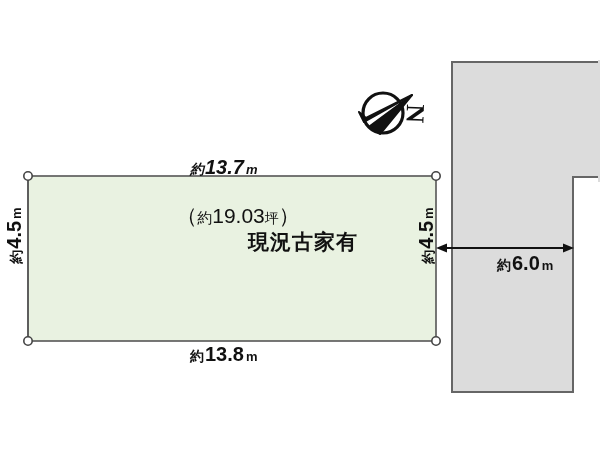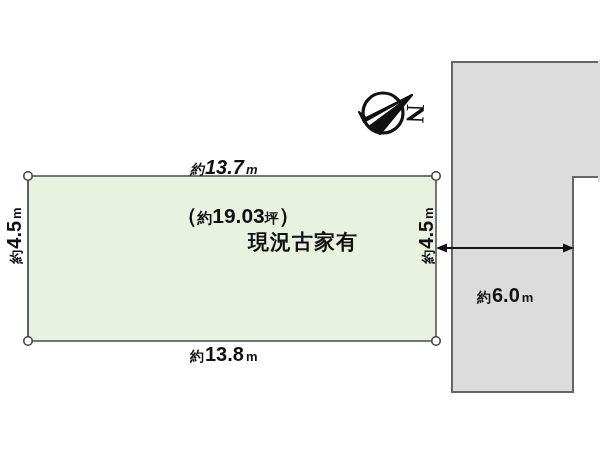--- a/index.html
+++ b/index.html
@@ -21,41 +21,41 @@
     color:#111;
     line-height:1.22;
     letter-spacing:0px;
   }
   .pt-line{white-space:nowrap;}
   .pt-title{font-size:22px;font-weight:700;letter-spacing:1px;}
   .pt-area{font-size:22px;font-weight:700;}
   .pt-area .colon{font-size:17px;vertical-align:1px;}
   .pt-area .unit{font-size:22px;position:relative;}
   .pt-area .sup{font-size:11px;vertical-align:9px;margin-left:-3px;}
-  .pt-tsubo{font-size:21px;font-weight:700;}
+  .pt-tsubo{font-size:21px;font-weight:400;}
   .pt-tsubo .yaku{font-size:15px;}
   .pt-tsubo .tsubo{font-size:14px;}
   .pt-note{font-size:21px;font-weight:700;letter-spacing:1px;text-align:right;}
 
   
   .dim{
     position:absolute;
     color:#111;
     white-space:nowrap;
     font-weight:700;
   }
   .dim .yaku{font-size:14px;font-weight:700;margin-right:1px;}
   .dim .num{font-size:20px;font-weight:700;letter-spacing:0px;}
   .dim .m{font-size:13px;font-weight:700;margin-left:2px;}
 
   .dim-top{left:190px;top:156px;font-style:italic;}
   .dim-bottom{left:190px;top:343px;text-align:right;}
   .dim-left{left:-14px;top:224px;transform:rotate(-90deg);transform-origin:center center;}
   .dim-right{left:398px;top:224px;transform:rotate(-90deg);transform-origin:center center;}
-  .dim-road{left:477px;top:252px;margin-top:32px;}
+  .dim-road{left:497px;top:252px;}
 </style>
 </head>
 <body>
 
 <div id="stage">
 
   <svg class="layer" viewBox="0 0 600 450" width="600" height="450">
 
     <path d="M452,62 L600,62 L600,177 L573,177 L573,392 L452,392 Z" fill="#dcdcdc" stroke="#666666" stroke-width="2"></path>
 

